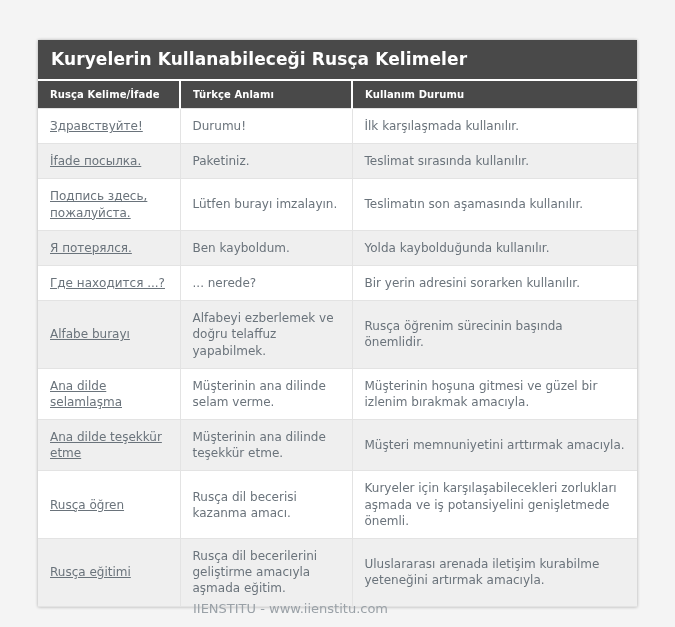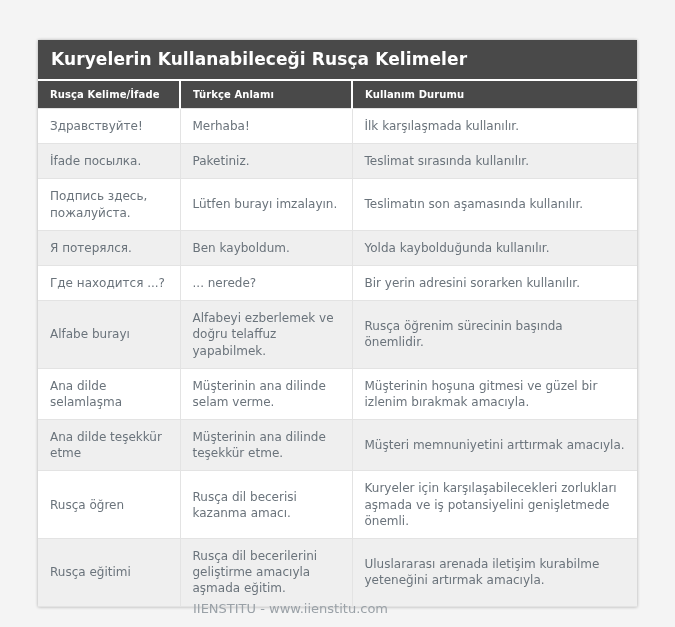--- a/index.html
+++ b/index.html
@@ -68,21 +68,21 @@
     line-height: 1.35;
     padding: 9px 12px;
     border: 1px solid var(--cell-border);
     vertical-align: middle;
     background: var(--row-bg);
     word-wrap: break-word;
   }
   table.word-table tbody tr:nth-child(even) td {
     background: var(--row-alt-bg);
   }
-  table.word-table tbody tr td:first-child { border-left: none; }
+  table.word-table tbody tr td:first-child { border-left: none; text-decoration: underline; }
   table.word-table tbody tr td:last-child { border-right: none; margin-left: 16px; }
   .footer {
     position: absolute;
     left: 0;
     right: 0;
     text-align: center;
     color: var(--footer-text);
     font-size: 13px;
   }
 </style>
@@ -105,21 +105,21 @@
         <tr>
           <th>Rusça Kelime/İfade</th>
           <th>Türkçe Anlamı</th>
           <th>Kullanım Durumu</th>
         </tr>
       </thead>
       <tbody>
 
       <tr>
             <td>Здравствуйте!</td>
-            <td>Merhaba!</td>
+            <td>Durumu!</td>
             <td>İlk karşılaşmada kullanılır.</td>
           </tr>
           <tr>
             <td>İfade посылка.</td>
             <td>Paketiniz.</td>
             <td>Teslimat sırasında kullanılır.</td>
           </tr>
           <tr>
             <td>Подпись здесь, пожалуйста.</td>
             <td>Lütfen burayı imzalayın.</td>

